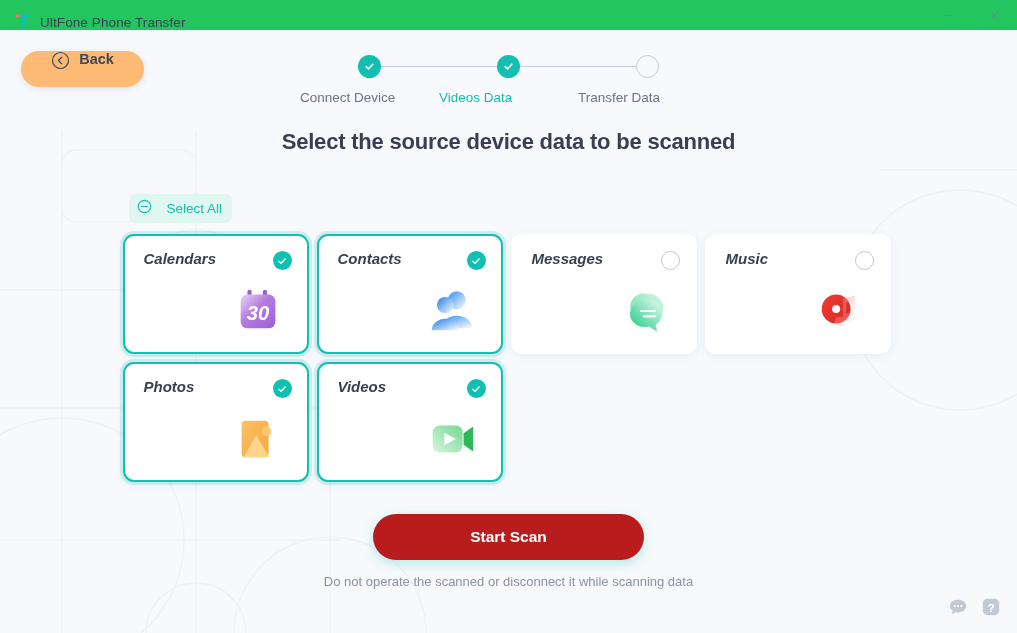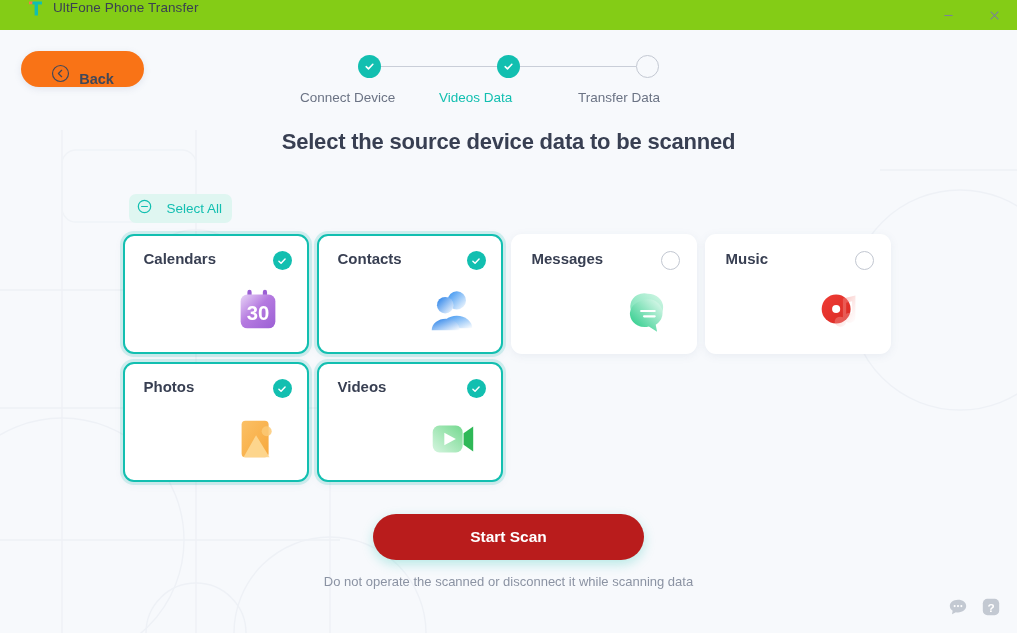--- a/index.html
+++ b/index.html
@@ -25,23 +25,23 @@
     z-index: 0;
   }
   .bg-pattern svg { width: 100%; height: 100%; display: block; }
 
   
   .titlebar {
     position: relative;
     z-index: 5;
     height: 30px;
     display: flex;
-    align-items: flex-start;
-    padding-left: 27px;
-    background: #84cc16;
+    align-items: flex-end;
+    padding-left: 14px;
+    background: #22c55e;
   }
   .app-logo {
     width: 17px; height: 17px;
     position: relative;
     margin-right: 9px;
     flex: 0 0 auto;
   }
   .app-title {
     font-size: 13.5px;
     color: #3a4052;
@@ -59,24 +59,24 @@
     color: #7b8496;
     cursor: default;
   }
 
   
   .back-btn {
     position: absolute;
     left: 21px; top: 51px;
     z-index: 6;
     width: 123px; height: 36px;
-    background: #f97316;
+    background: #fdba74;
     border-radius: 18px;
     display: flex;
-    align-items: flex-end;
+    align-items: flex-start;
     justify-content: center;
     gap: 9px;
     box-shadow: 0 2px 7px rgba(110,125,160,.16);
     cursor: pointer;
   }
   .back-label {
     font-size: 14.5px;
     font-weight: bold;
     color: #414859;
   }
@@ -169,20 +169,21 @@
 
   .card {
     position: relative;
     height: 120px;
     border-radius: 11px;
     background: #ffffff;
     padding: 14px 20px 0 19px;
     cursor: pointer;
     border: 2px solid transparent;
     box-shadow: 0 2px 9px rgba(120,135,165,.11);
+    font-style: italic;
   }
   .card.selected {
     border-color: #12bfb0;
     box-shadow: 0 0 0 3px rgba(18,191,176,.17), 0 2px 9px rgba(120,135,165,.11);
   }
   .card-title {
     font-size: 15px;
     font-weight: bold;
     color: #383f52;
   }

